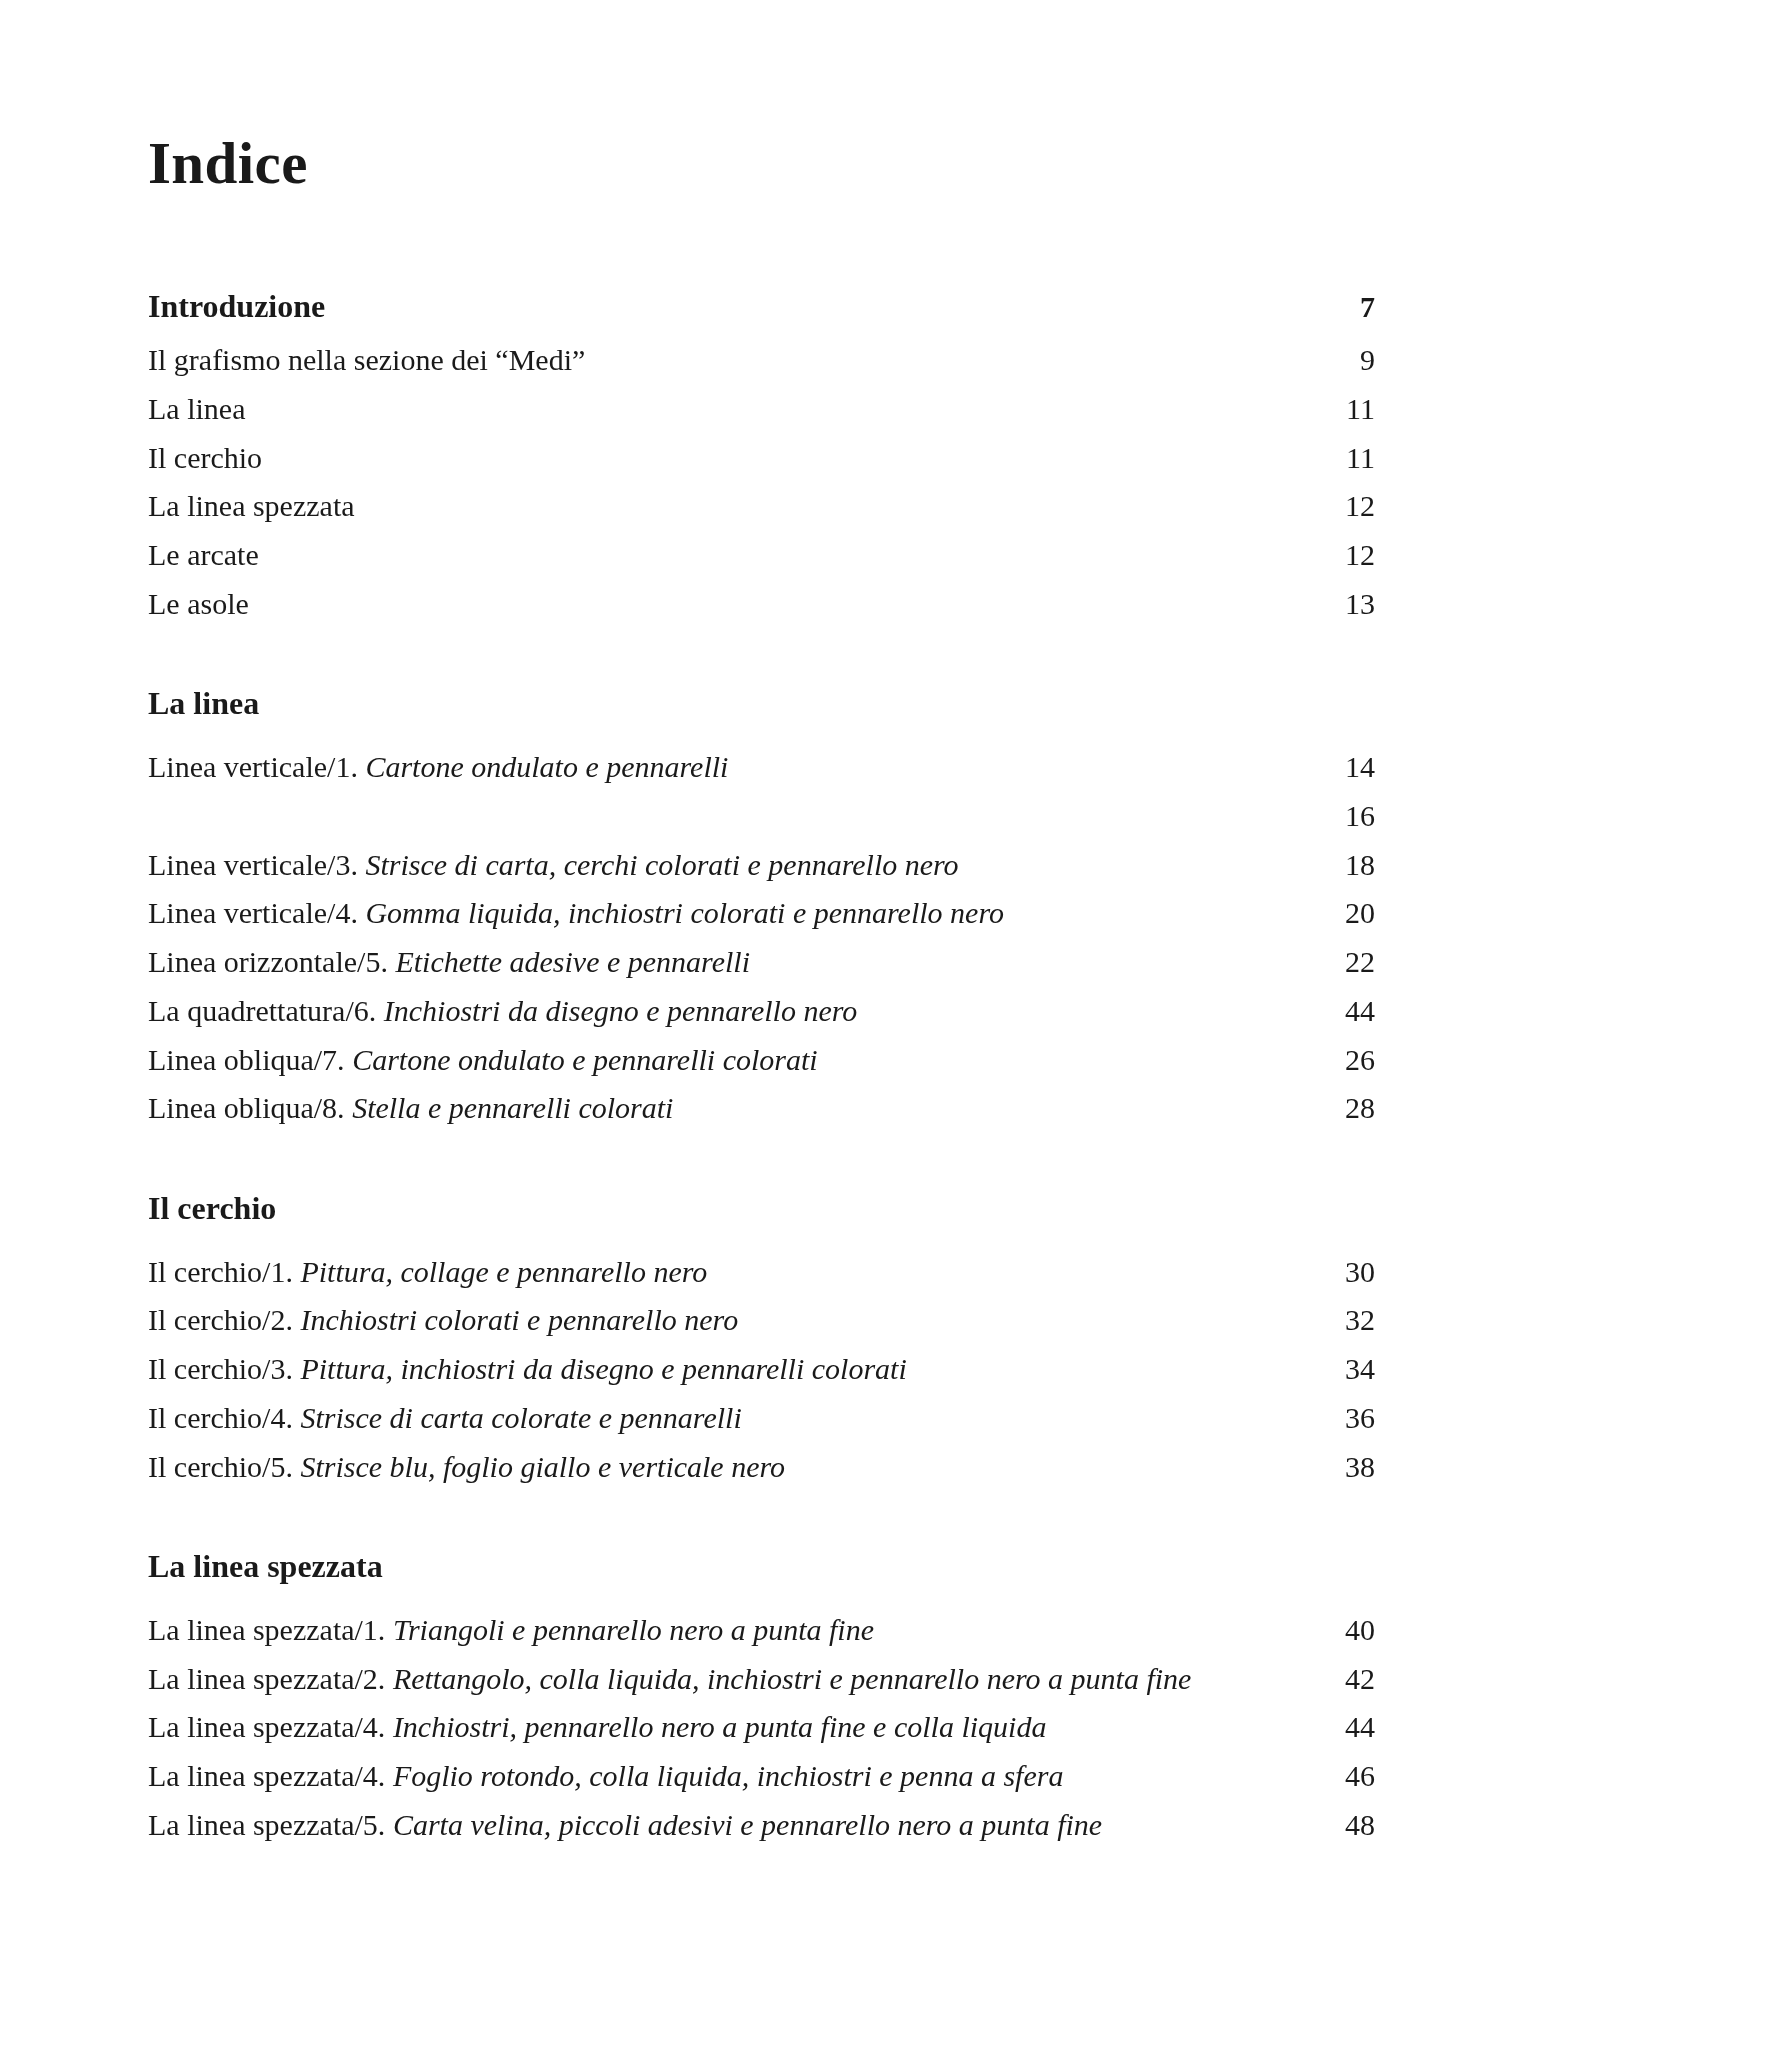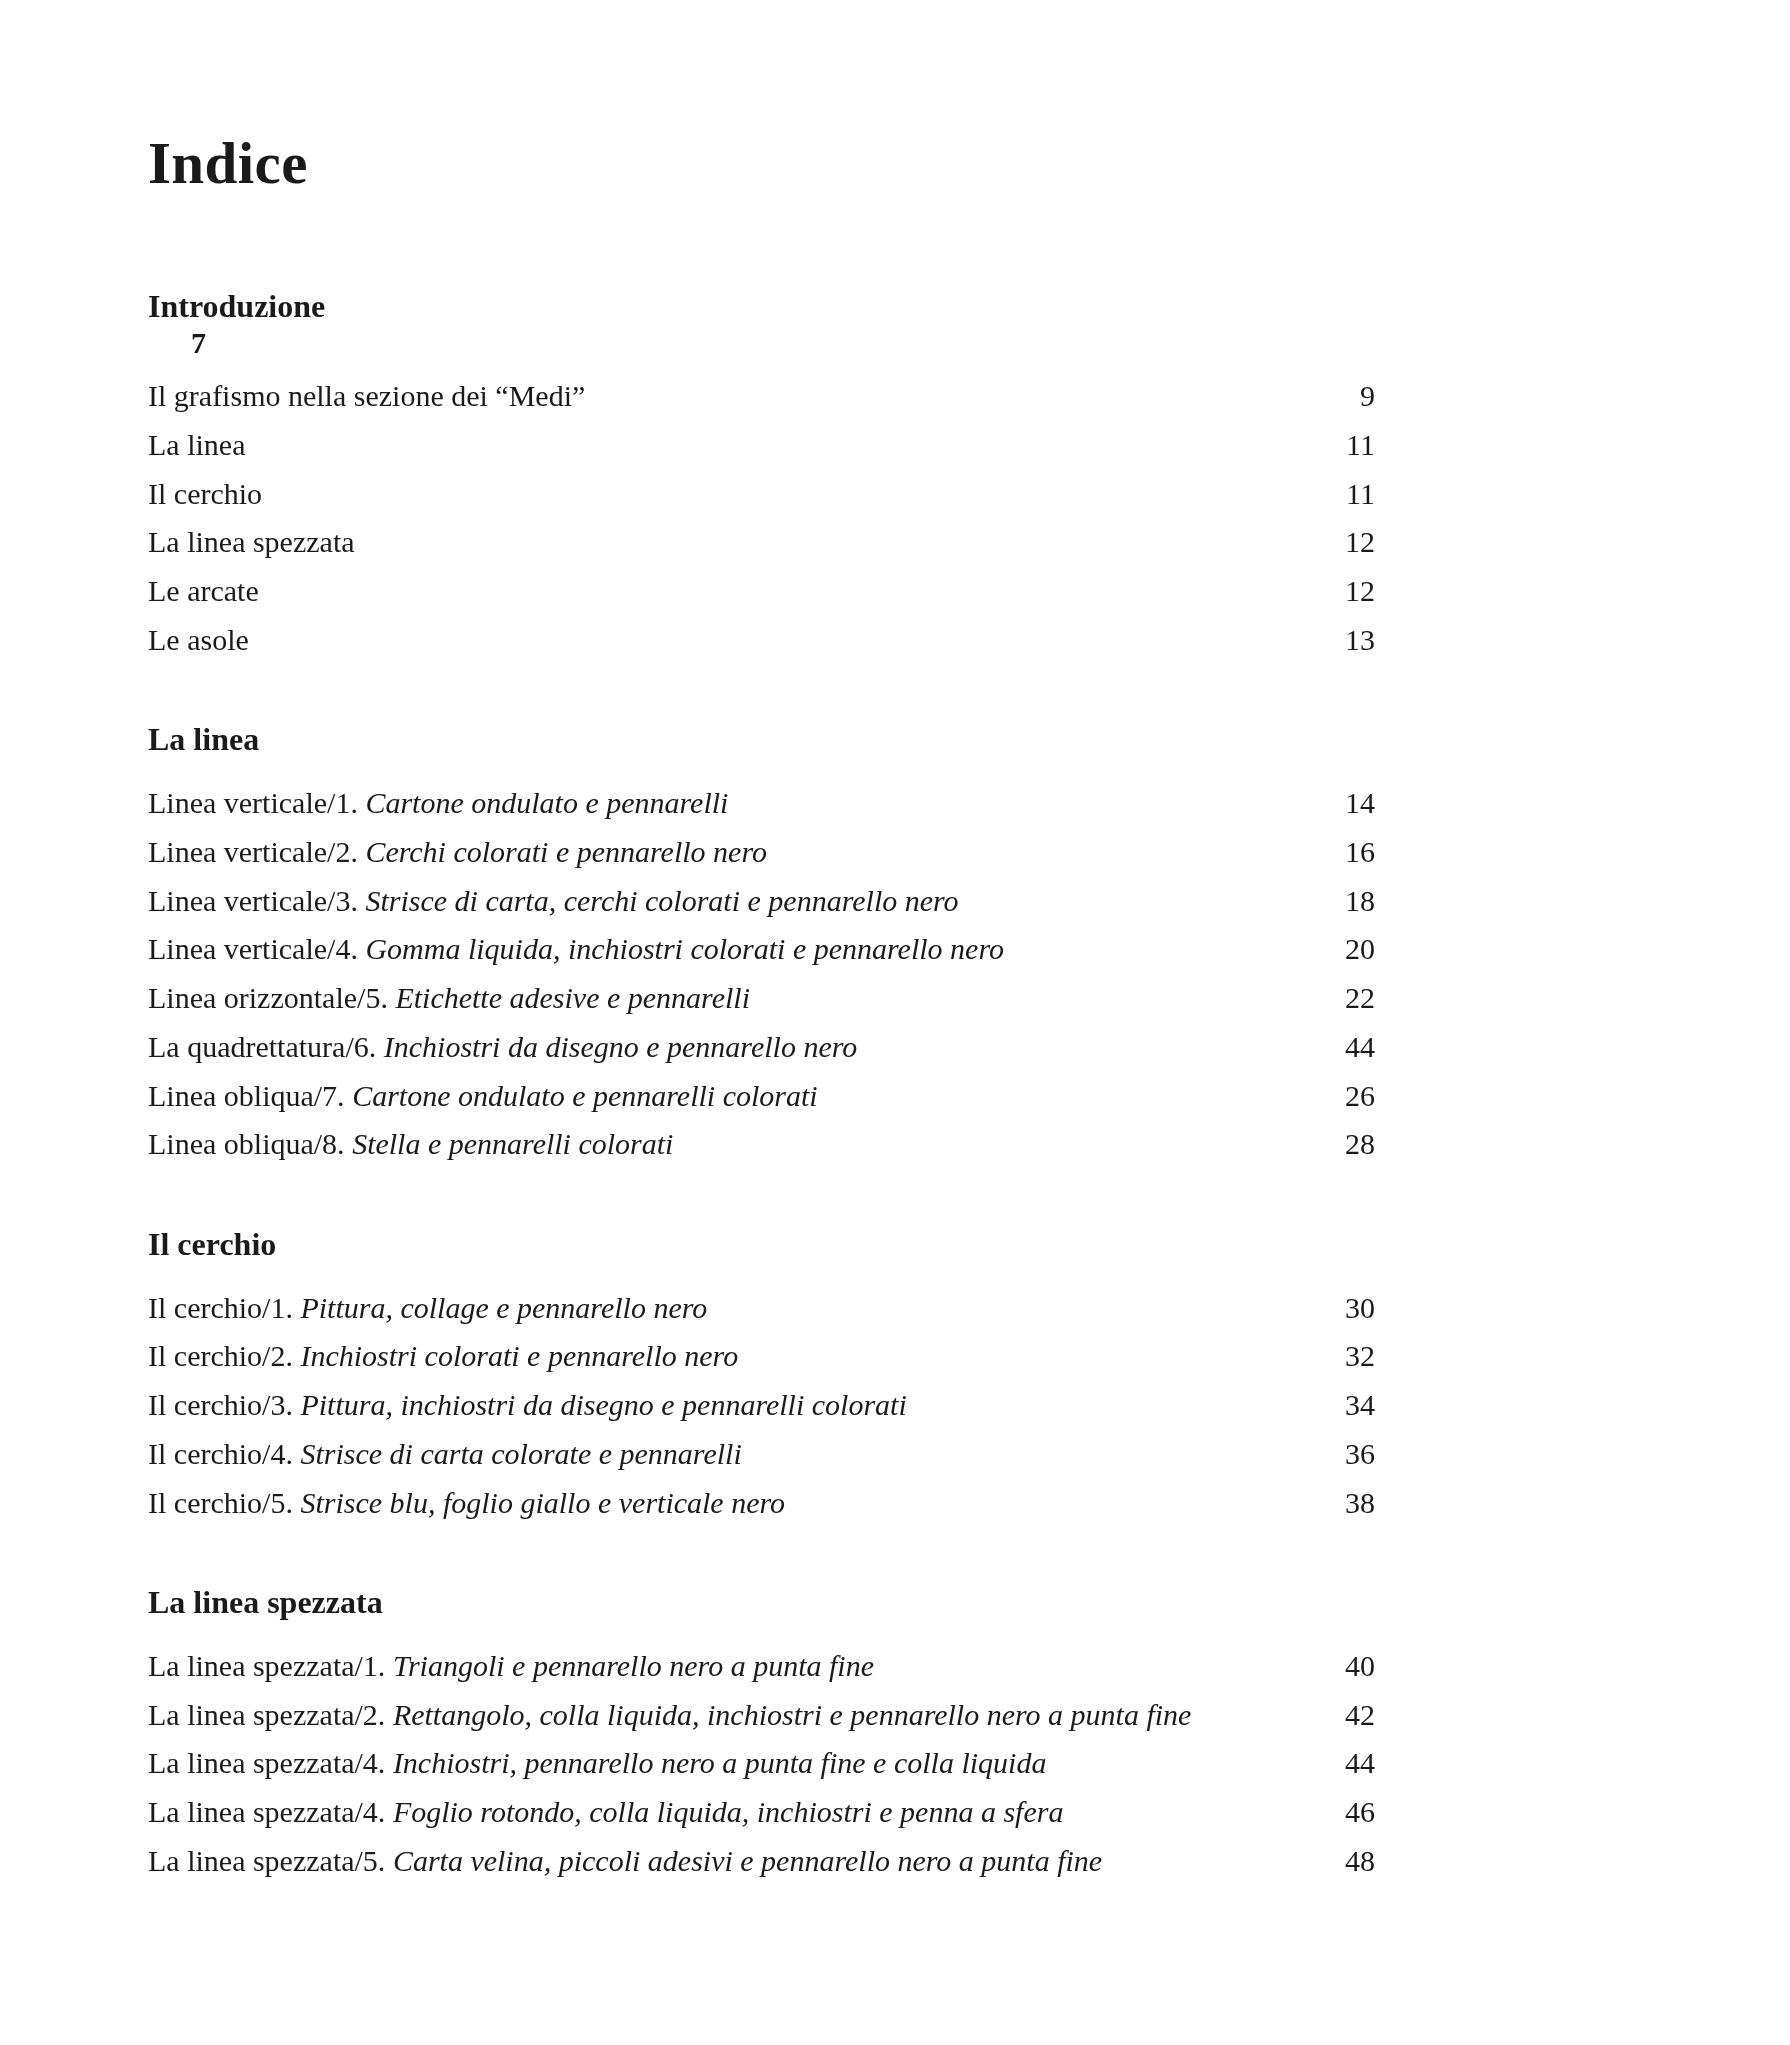--- a/index.html
+++ b/index.html
@@ -36,21 +36,20 @@
     margin-bottom: 0;
   }
   .section-heading {
     font-weight: bold;
     font-size: 32px;
     line-height: 1.2;
     display: flex;
     align-items: baseline;
     margin-top: 56px;
     margin-bottom: 20px;
-    flex-direction: column;
   }
   .section-heading.first {
     margin-top: 0;
     margin-bottom: 10px;
   }
   .entry {
     display: flex;
     align-items: flex-start;
     font-size: 30px;
     line-height: 1.58;
@@ -123,21 +122,20 @@
           <span class="label">La linea</span>
           <span class="filler"></span>
           <span class="page-num"></span>
         </div>
         <div class="entry">
           <span class="label"><span>Linea verticale/1. </span><em>Cartone ondulato e pennarelli</em></span>
           <span class="filler"></span>
           <span class="page-num">14</span>
         </div>
         <div class="entry">
-          <span class="label"><span>Linea verticale/2. </span><em>Cerchi colorati e pennarello nero</em></span>
           <span class="filler"></span>
           <span class="page-num">16</span>
         </div>
         <div class="entry">
           <span class="label"><span>Linea verticale/3. </span><em>Strisce di carta, cerchi colorati e pennarello nero</em></span>
           <span class="filler"></span>
           <span class="page-num">18</span>
         </div>
         <div class="entry">
           <span class="label"><span>Linea verticale/4. </span><em>Gomma liquida, inchiostri colorati e pennarello nero</em></span>

